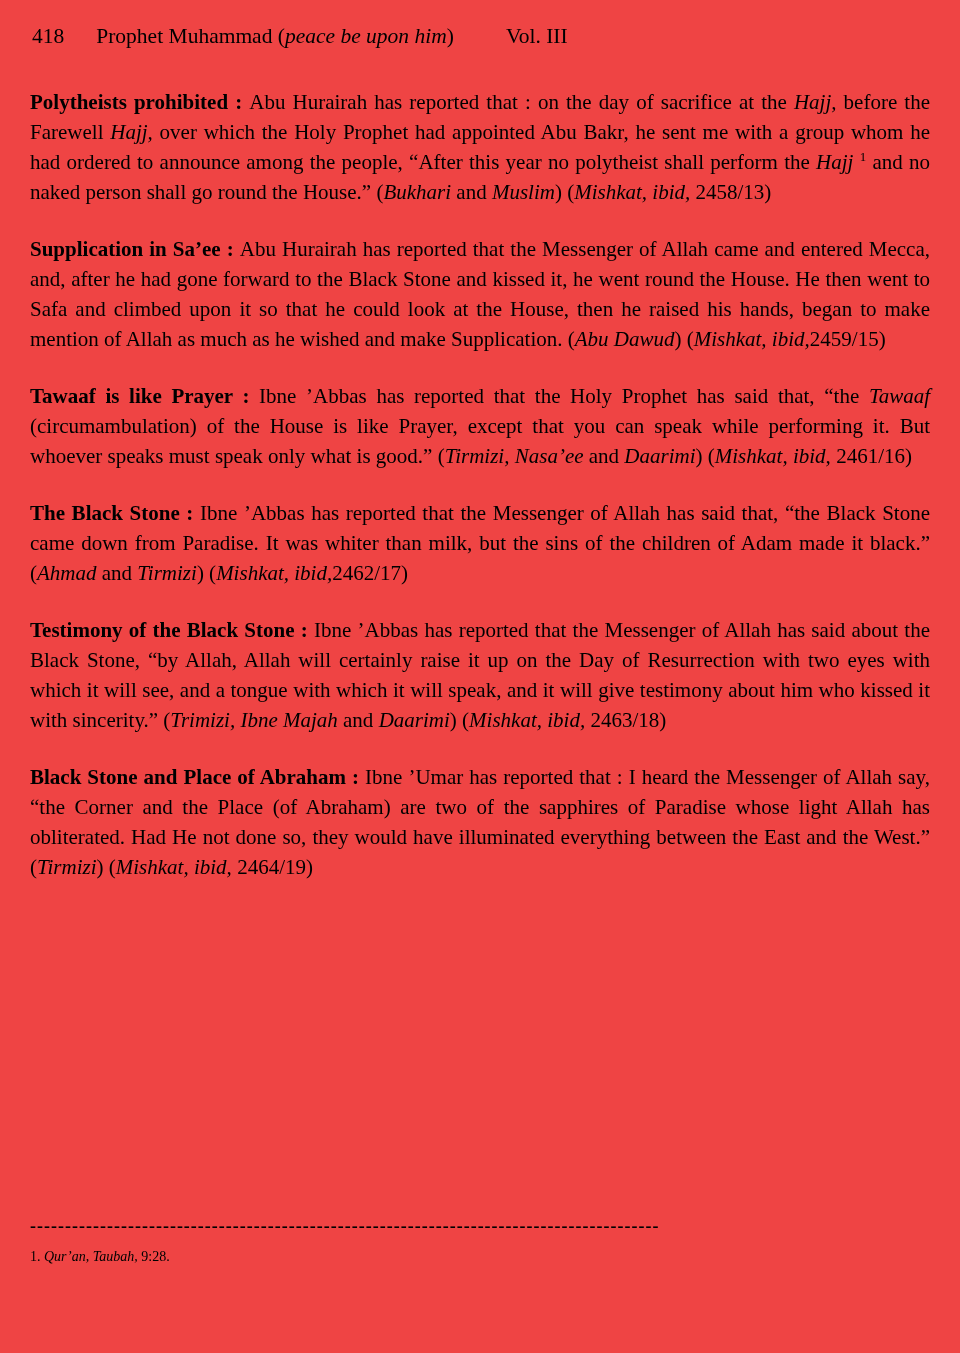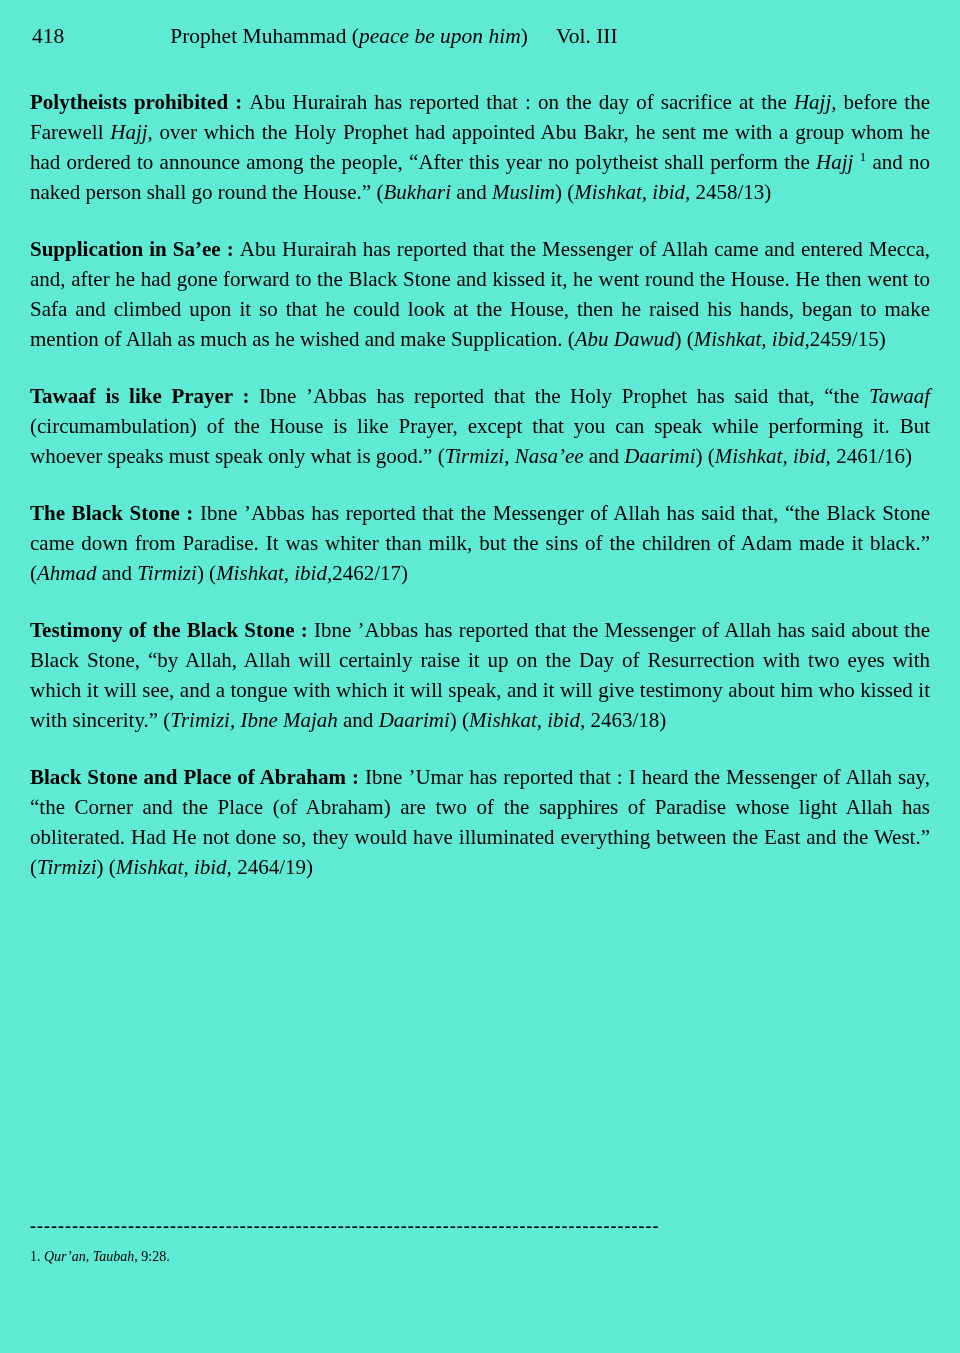--- a/index.html
+++ b/index.html
@@ -4,37 +4,37 @@
 <style>
   html, body {
     margin: 0;
     padding: 0;
     background: #ffffff;
   }
   .page {
     position: relative;
     width: 960px;
     height: 1353px;
-    background: #5eead4;
+    background: #ef4444;
     color: #000000;
     font-family: "Liberation Serif", "DejaVu Serif", serif;
     font-size: 21px;
     box-sizing: border-box;
     padding: 24px 30px 0 30px;
     overflow: hidden;
   }
   .header {
     display: flex;
     align-items: baseline;
     font-size: 21.5px;
     white-space: nowrap;
   }
   .header .page-num { margin-left: 2px; }
-  .header .title    { margin-left: 106px; }
-  .header .volume   { margin-left: 28px; }
+  .header .title    { margin-left: 32px; }
+  .header .volume   { margin-left: 52px; }
   .body {
     margin-top: 38px;
   }
   .body p {
     margin: 4px 0 27px 0;
     text-align: justify;
     line-height: 30px;
   }
   .b { font-weight: bold; }
   .i { font-style: italic; }

